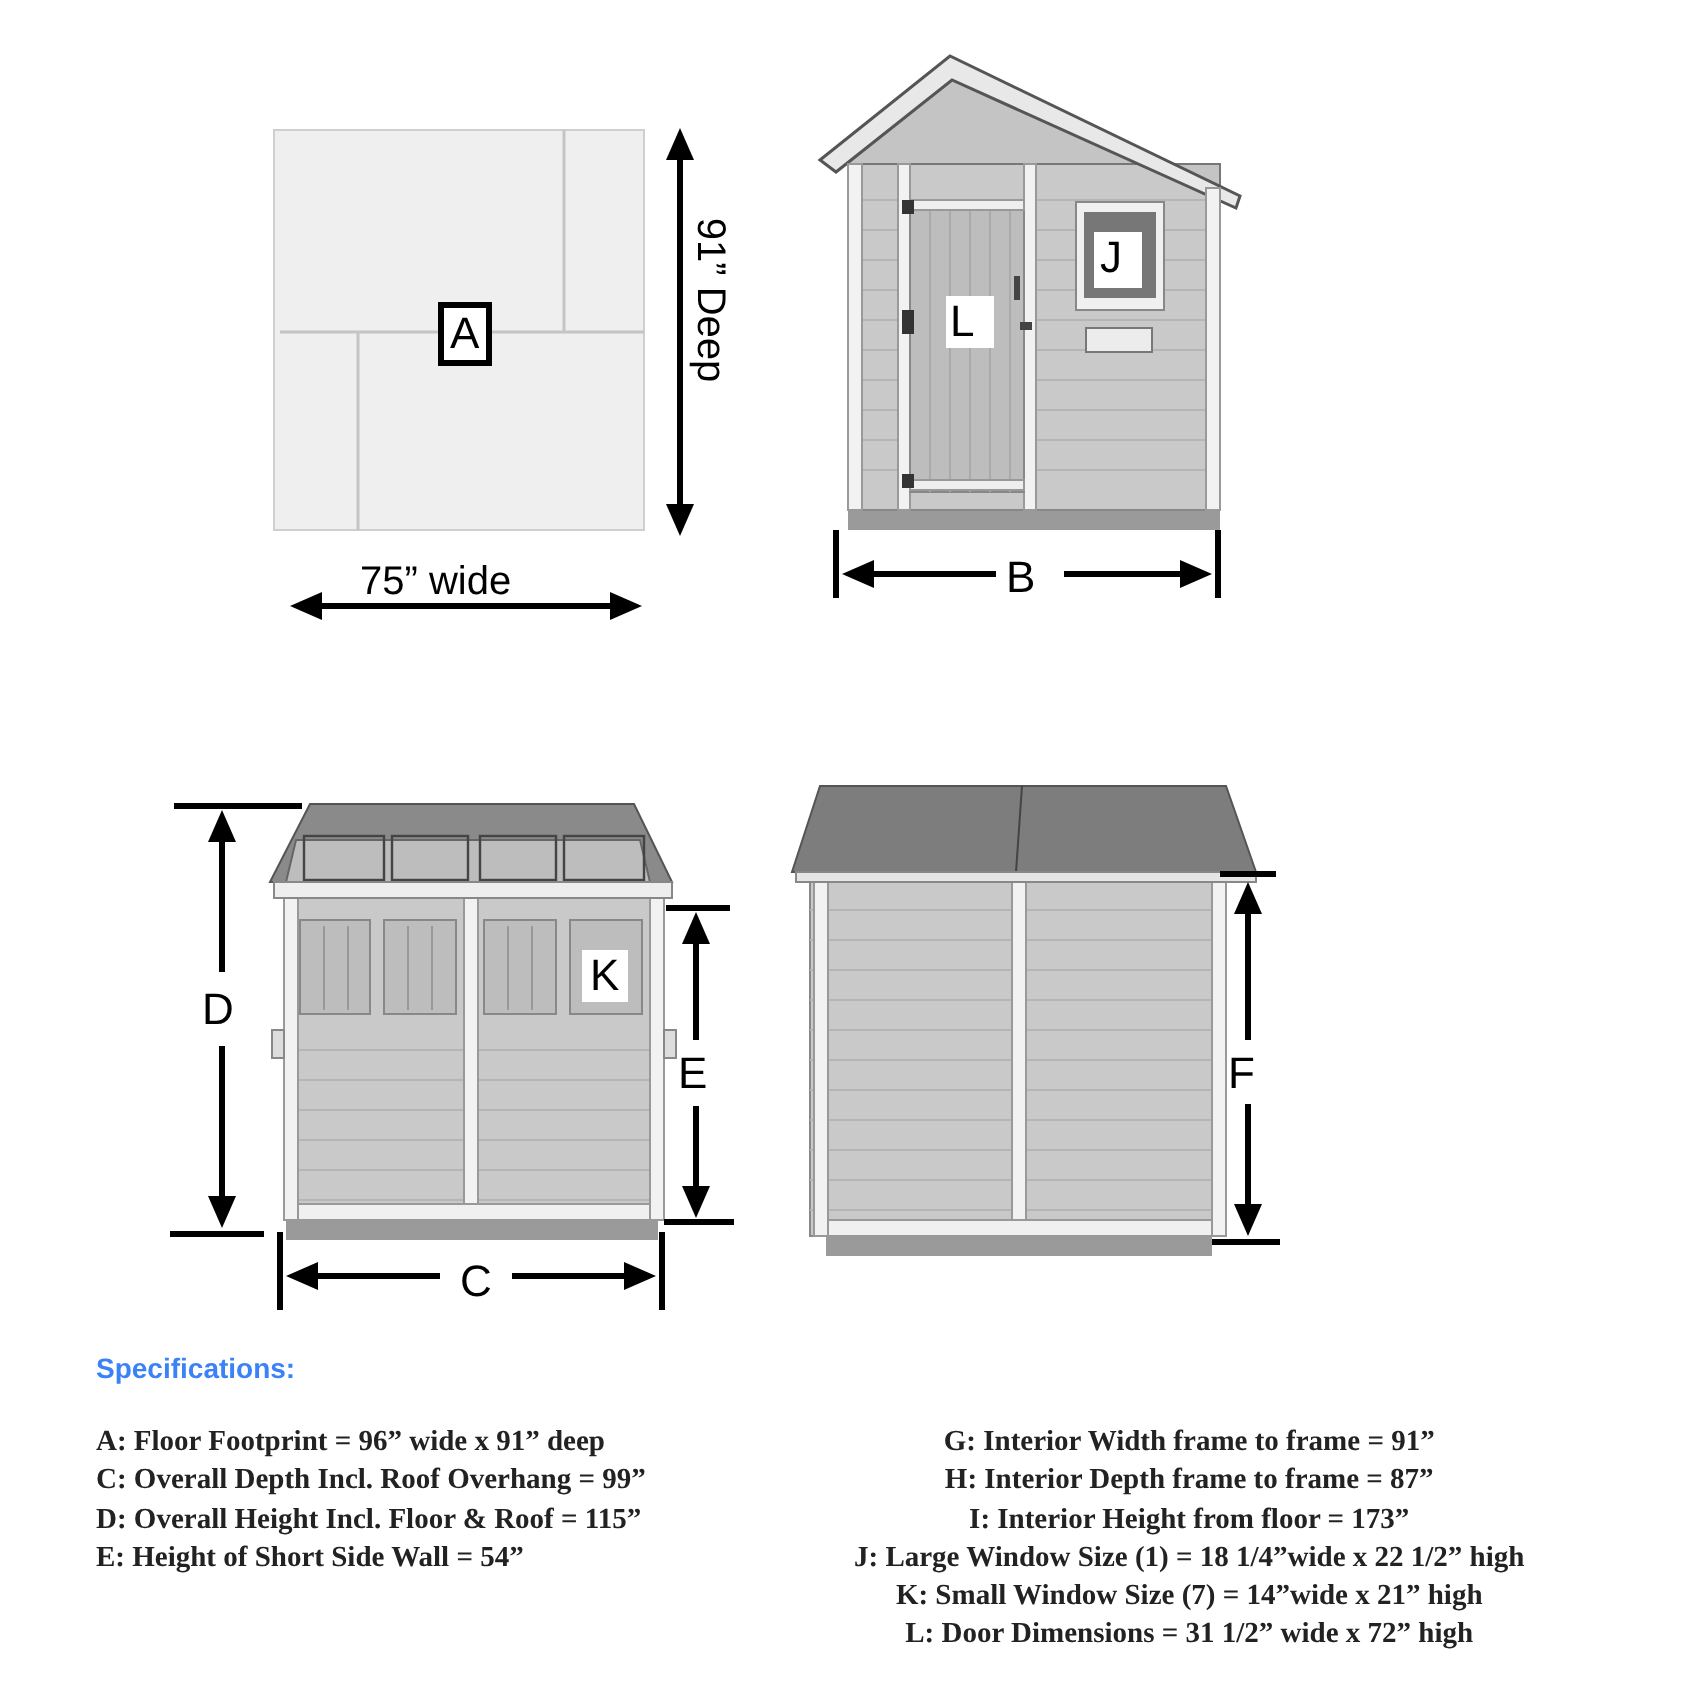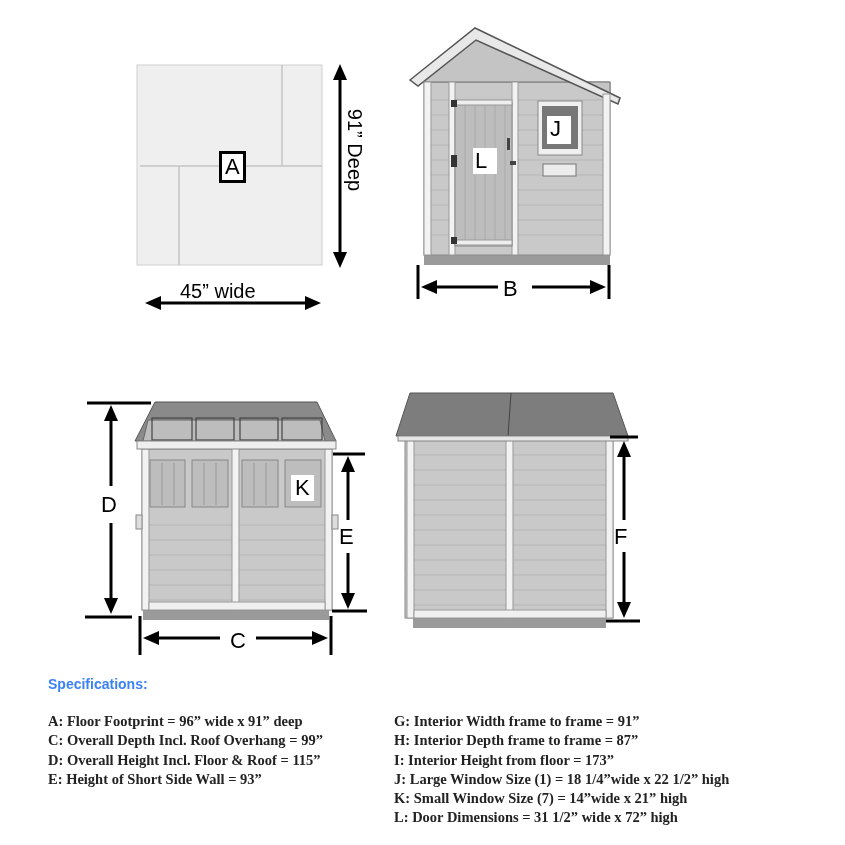--- a/index.html
+++ b/index.html
@@ -6,21 +6,21 @@
     body { width: 845px; height: 845px; position: relative; overflow: hidden;
            font-family: "Liberation Sans", sans-serif; color: #111; }
     svg { position: absolute; left: 0; top: 0; }
     .lbl { position: absolute; font-family: "Liberation Sans", sans-serif; color: #000;
            font-size: 22px; line-height: 1; }
     .boxed { background: #fff; }
     .spec-title { position: absolute; left: 48px; top: 676px; font-weight: bold; font-size: 14px; color: #3b82f6; }
     .spec-col { position: absolute; top: 712px; font-weight: bold; font-size: 14.5px; color: #222; line-height: 19.3px; font-family: Liberation Serif, serif; }
     .spec-col div { white-space: nowrap; }
     #spec-left { left: 48px; }
-    #spec-right { left: 394px; }
+    #spec-right { left: 427px; text-align: center; }
   </style>
 </head>
 <body>
 
 <div>
   <svg width="845" height="845">
     <rect x="137" y="65" width="185" height="200" fill="#efefef" stroke="#cfcfcf" stroke-width="1"></rect>
     <line x1="282" y1="65" x2="282" y2="166" stroke="#c4c4c4" stroke-width="1.5"></line>
     <line x1="140" y1="166" x2="322" y2="166" stroke="#c4c4c4" stroke-width="1.5"></line>
     <line x1="179" y1="166" x2="179" y2="265" stroke="#c4c4c4" stroke-width="1.5"></line>
@@ -32,21 +32,21 @@
     </g>
 
     <g>
       <line x1="152" y1="303" x2="314" y2="303" stroke="#000" stroke-width="3"></line>
       <polygon points="145,303 161,296 161,310" fill="#000"></polygon>
       <polygon points="321,303 305,296 305,310" fill="#000"></polygon>
     </g>
   </svg>
   <div class="lbl boxed" style="left:219px; top:151px; padding:2px 3px; border:3px solid #000; font-size:22px;">A</div>
   <div class="lbl" style="left:300px; top:140px; font-size:20px; transform:rotate(90deg); transform-origin:center; width:110px; text-align:center; background:#fff;">91” Deep</div>
-  <div class="lbl" style="left:180px; top:281px; font-size:20px;">45” wide</div>
+  <div class="lbl" style="left:180px; top:281px; font-size:20px;">75” wide</div>
 </div>
 
 <div>
   <svg width="845" height="845">
 
     <rect x="424" y="255" width="186" height="10" fill="#9a9a9a"></rect>
 
     <rect x="424" y="82" width="186" height="173" fill="#c9c9c9" stroke="#888" stroke-width="1"></rect>
     <g stroke="#b5b5b5" stroke-width="1">
       <line x1="424" y1="100" x2="610" y2="100"></line>
@@ -219,21 +219,21 @@
     </g>
   </svg>
   <div class="lbl" style="left:614px; top:526px; font-size:22px;">F</div>
 </div>
 
 <div class="spec-title">Specifications:</div>
 <div class="spec-col" id="spec-left">
   <div>A: Floor Footprint = 96” wide x 91” deep</div>
   <div>C: Overall Depth Incl. Roof Overhang = 99”</div>
   <div>D: Overall Height Incl. Floor &amp; Roof = 115”</div>
-  <div>E: Height of Short Side Wall = 93”</div>
+  <div>E: Height of Short Side Wall = 54”</div>
 </div>
 <div class="spec-col" id="spec-right">
   <div>G: Interior Width frame to frame = 91”</div>
   <div>H: Interior Depth frame to frame = 87”</div>
   <div>I: Interior Height from floor = 173”</div>
   <div>J: Large Window Size (1) = 18 1/4”wide x 22 1/2” high</div>
   <div>K: Small Window Size (7) = 14”wide x 21” high</div>
   <div>L: Door Dimensions = 31 1/2” wide x 72” high</div>
 </div>
 

